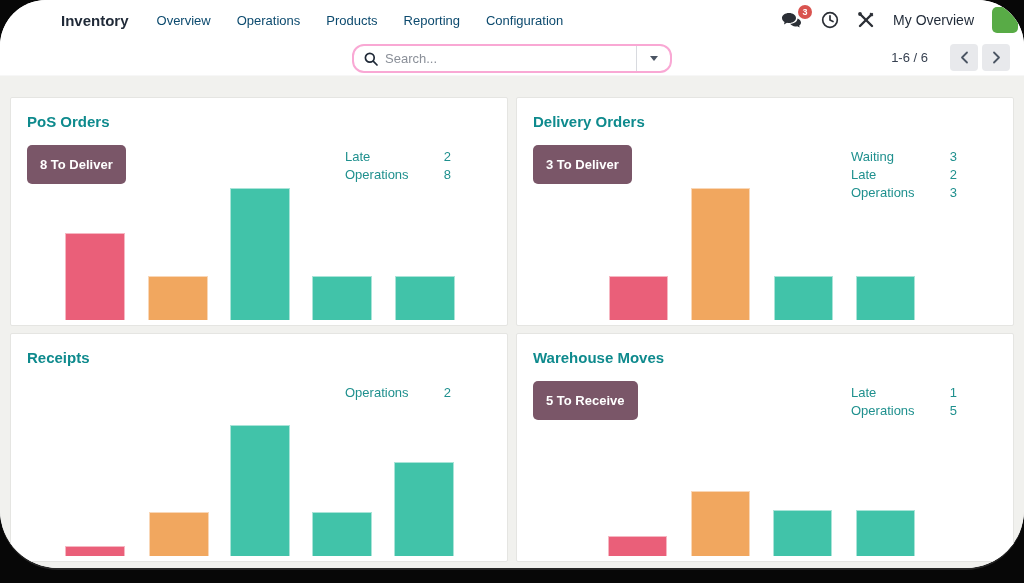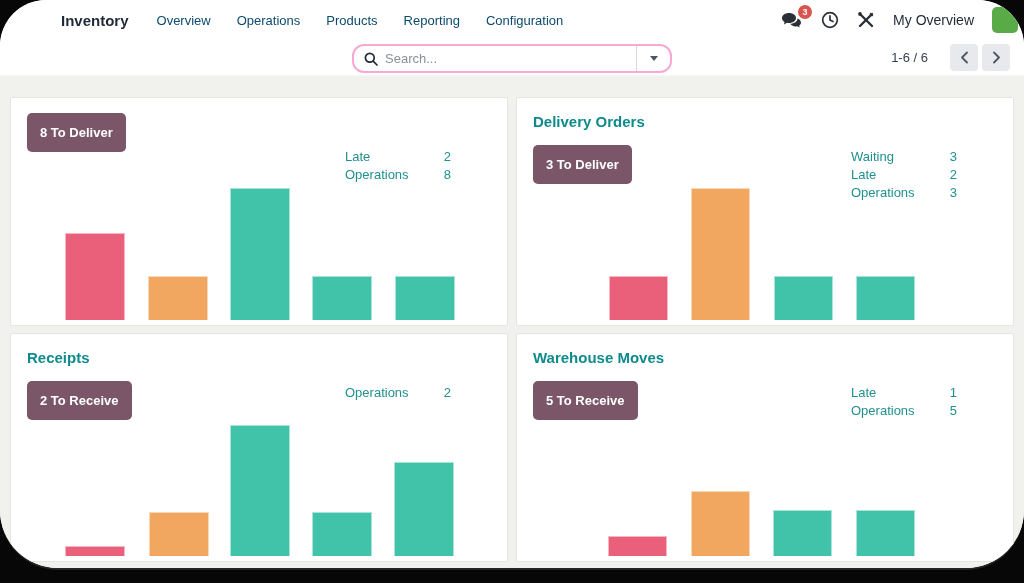--- a/index.html
+++ b/index.html
@@ -256,20 +256,21 @@
           </svg>
         </button>
       </div>
     </div>
   </div>
 
   <div class="content">
     <div class="grid">
 
       <div class="card">
+        <div class="card-title">PoS Orders</div>
         <button class="badge-btn">8 To Deliver</button>
         <div class="stats">
             <div class="stat-row">
               <span>Late</span>
               <span>2</span>
             </div>
             <div class="stat-row">
               <span>Operations</span>
               <span>8</span>
             </div>
@@ -303,21 +304,20 @@
         <div class="chart">
             <div class="bar" style="left: 92px; width: 59px; height: 44px; background: rgb(234, 95, 121);"></div>
             <div class="bar" style="left: 174px; width: 59px; height: 132px; background: rgb(241, 167, 95);"></div>
             <div class="bar" style="left: 257px; width: 59px; height: 44px; background: rgb(65, 195, 169);"></div>
             <div class="bar" style="left: 339px; width: 59px; height: 44px; background: rgb(65, 195, 169);"></div>
           </div>
       </div>
 
       <div class="card">
         <div class="card-title">Receipts</div>
-        <button class="badge-btn">2 To Receive</button>
         <div class="stats">
             <div class="stat-row">
               <span>Operations</span>
               <span>2</span>
             </div>
           </div>
         <div class="chart">
             <div class="bar" style="left: 54px; width: 60px; height: 10px; background: rgb(234, 95, 121);"></div>
             <div class="bar" style="left: 138px; width: 60px; height: 44px; background: rgb(241, 167, 95);"></div>
             <div class="bar" style="left: 219px; width: 60px; height: 131px; background: rgb(65, 195, 169);"></div>

